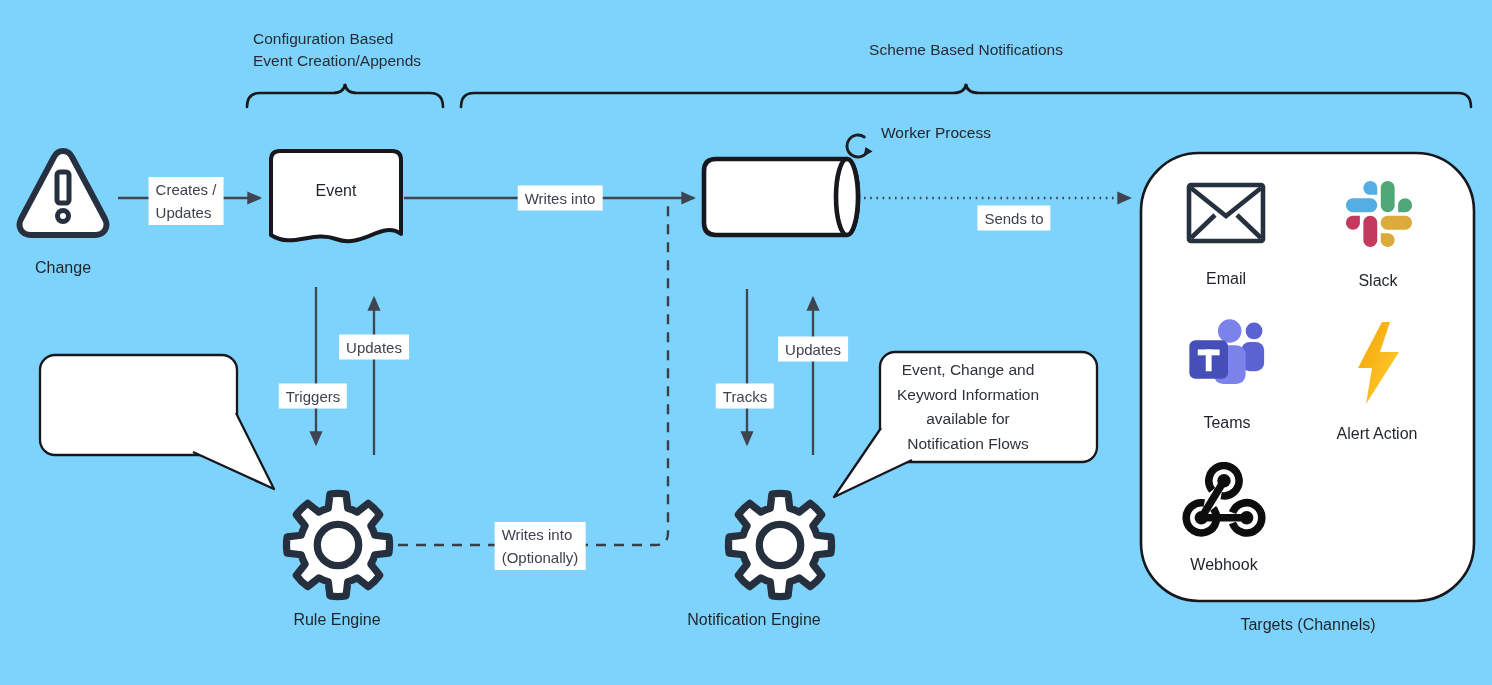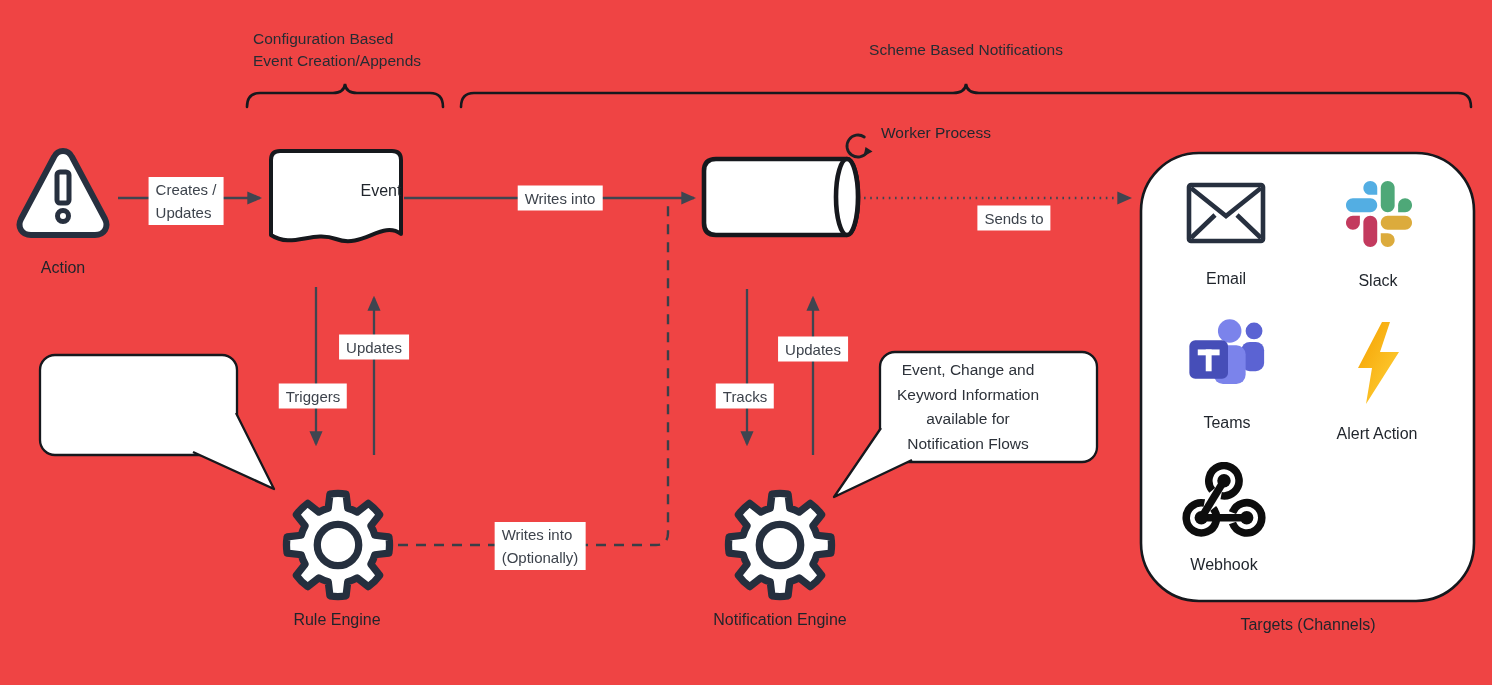--- a/index.html
+++ b/index.html
@@ -1,17 +1,17 @@
 <!DOCTYPE html>
 <html><head>
 <meta charset="utf-8">
 <style>
   html,body{margin:0;padding:0;background:#fff;}
   .canvas{
-    position:relative;width:1492px;height:685px;background:#ef4444;overflow:hidden;
+    position:relative;width:1492px;height:685px;background:#7dd3fc;overflow:hidden;
     font-family:"Liberation Sans","DejaVu Sans",sans-serif;color:#2b3039;
   }
   .layer{position:absolute;left:0;top:0;}
   .abs{position:absolute;}
   .lbl{position:absolute;white-space:pre-line;line-height:22px;font-size:15.5px;color:#23272e;}
   .ctr{transform:translate(-50%,-50%);text-align:center;}
   .edge-lbl{
     position:absolute;transform:translate(-50%,-50%);text-align:left;
     background:#ffffff;padding:1px 7px;font-size:15px;color:#3d434c;
     white-space:pre-line;line-height:23px;z-index:3;
@@ -139,26 +139,26 @@
     </g>
     <circle cx="50" cy="22" r="8" fill="#0d0d0d"></circle>
     <circle cx="23" cy="66" r="8" fill="#0d0d0d"></circle>
     <circle cx="77" cy="66" r="8" fill="#0d0d0d"></circle>
   </svg>
 
   <div class="lbl brace-lbl" style="left:253px;top:28px;">Configuration Based
 Event Creation/Appends</div>
   <div class="lbl ctr brace-lbl" style="left:966px;top:50px;white-space:nowrap;">Scheme Based Notifications</div>
 
-  <div class="lbl ctr node-lbl" style="left:63px;top:267px;">Action</div>
+  <div class="lbl ctr node-lbl" style="left:63px;top:267px;">Change</div>
 
   <div class="edge-lbl" style="left:186px;top:201px;">Creates /
 Updates</div>
 
-  <div class="lbl ctr node-lbl" style="left:336px;top:190px;margin-left:45px;">Event</div>
+  <div class="lbl ctr node-lbl" style="left:336px;top:190px;">Event</div>
 
   <div class="edge-lbl" style="left:560px;top:198px;">Writes into</div>
 
 
   <div class="lbl" style="left:881px;top:122px;font-size:15.5px;">Worker Process</div>
 
   <div class="edge-lbl" style="left:1014px;top:198px;margin-top:20px;">Sends to</div>
 
   <div class="edge-lbl" style="left:313px;top:396px;">Triggers</div>
   <div class="edge-lbl" style="left:374px;top:347px;">Updates</div>
@@ -168,21 +168,21 @@
 
   <div class="edge-lbl" style="left:540px;top:546px;">Writes into
 (Optionally)</div>
 
   <div class="lbl ctr bubble-txt" style="left:968px;top:407px;width:210px;">Event, Change and
 Keyword Information
 available for
 Notification Flows</div>
 
   <div class="lbl ctr node-lbl" style="left:337px;top:619px;white-space:nowrap;">Rule Engine</div>
-  <div class="lbl ctr node-lbl" style="left:780px;top:619px;white-space:nowrap;">Notification Engine</div>
+  <div class="lbl ctr node-lbl" style="left:754px;top:619px;white-space:nowrap;">Notification Engine</div>
 
   <div class="lbl ctr node-lbl" style="left:1226px;top:278px;">Email</div>
   <div class="lbl ctr node-lbl" style="left:1378px;top:280px;">Slack</div>
   <div class="lbl ctr node-lbl" style="left:1227px;top:422px;">Teams</div>
   <div class="lbl ctr node-lbl" style="left:1377px;top:433px;white-space:nowrap;">Alert Action</div>
   <div class="lbl ctr node-lbl" style="left:1224px;top:564px;">Webhook</div>
 
   <div class="lbl ctr node-lbl" style="left:1308px;top:624px;white-space:nowrap;">Targets (Channels)</div>
 
 </div>

